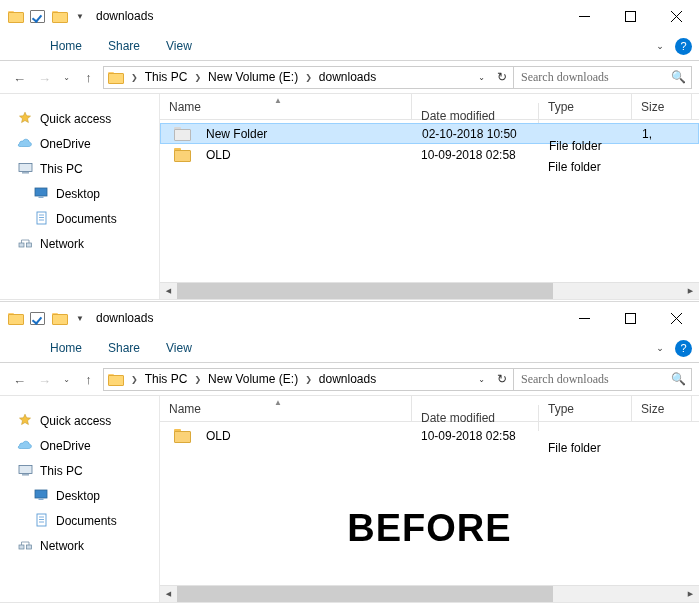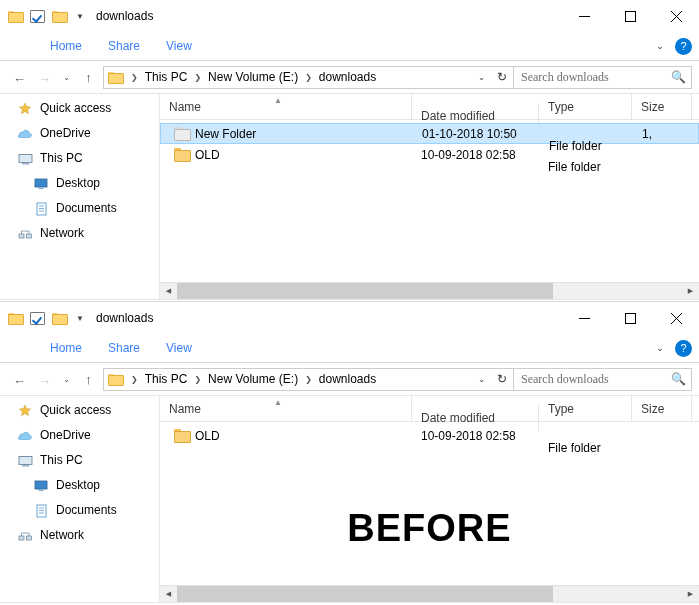--- a/index.html
+++ b/index.html
@@ -120,21 +120,21 @@
     align-items: center;
     justify-content: center;
     font-size: 12px;
     margin-top: 43px;
   }
   .ribbon-tab {
     padding: 0 13px;
     display: flex;
     align-items: center;
     font-size: 12px;
-    color: #3b82f6;
+    color: #0c4a6e;
   }
   .ribbon-right {
     position: absolute;
     right: 4px; top: 0;
     height: 28px;
     display: flex;
     align-items: center;
     gap: 4px;
   }
   .ribbon-caret {
@@ -245,21 +245,21 @@
   .navpane {
     width: 160px;
     background: #ffffff;
     padding-top: 7px;
     border-right: 1px solid #e8e8e8;
     font-size: 12px;
   }
   .nav-item {
     height: 25px;
     display: flex;
-    align-items: flex-start;
+    align-items: flex-end;
     padding-left: 17px;
     gap: 7px;
     color: #000;
   }
   .nav-item.indent { padding-left: 33px; }
   .nav-ico { width: 16px; height: 16px; display:flex; align-items:center; justify-content:center; }
 
   .content {
     flex: 1;
     position: relative;
@@ -306,21 +306,21 @@
     font-size: 12px;
   }
   .file-row.selected {
     background: #cce8ff;
     border: 1px solid #99d1ff;
   }
   .fr-name {
     width: 252px;
     display: flex;
     align-items: center;
-    gap: 5px;
+    gap: 16px;
     padding-left: 14px;
   }
   .file-row.selected .fr-name { padding-left: 13px; }
   .fr-date { width: 127px; padding-left: 9px; }
   .fr-type { width: 93px; padding-left: 9px; margin-top: 24px; }
   .fr-size { width: 60px; padding-left: 9px; }
 
   .folder-icon {
     width: 16px; height: 13px;
     position: relative;
@@ -538,21 +538,21 @@
         <div class="col col-type">Type</div>
         <div class="col col-size">Size</div>
       </div>
 
       <div class="filelist">
         <div class="file-row selected">
           <span class="fr-name">
             <span class="folder-icon ghost"></span>
             <span>New Folder</span>
           </span>
-          <span class="fr-date">01-10-2018 10:50</span>
+          <span class="fr-date">02-10-2018 10:50</span>
           <span class="fr-type">File folder</span>
           <span class="fr-size">1,</span>
         </div>
         <div class="file-row">
           <span class="fr-name">
             <span class="folder-icon"></span>
             <span>OLD</span>
           </span>
           <span class="fr-date">10-09-2018 02:58</span>
           <span class="fr-type">File folder</span>

